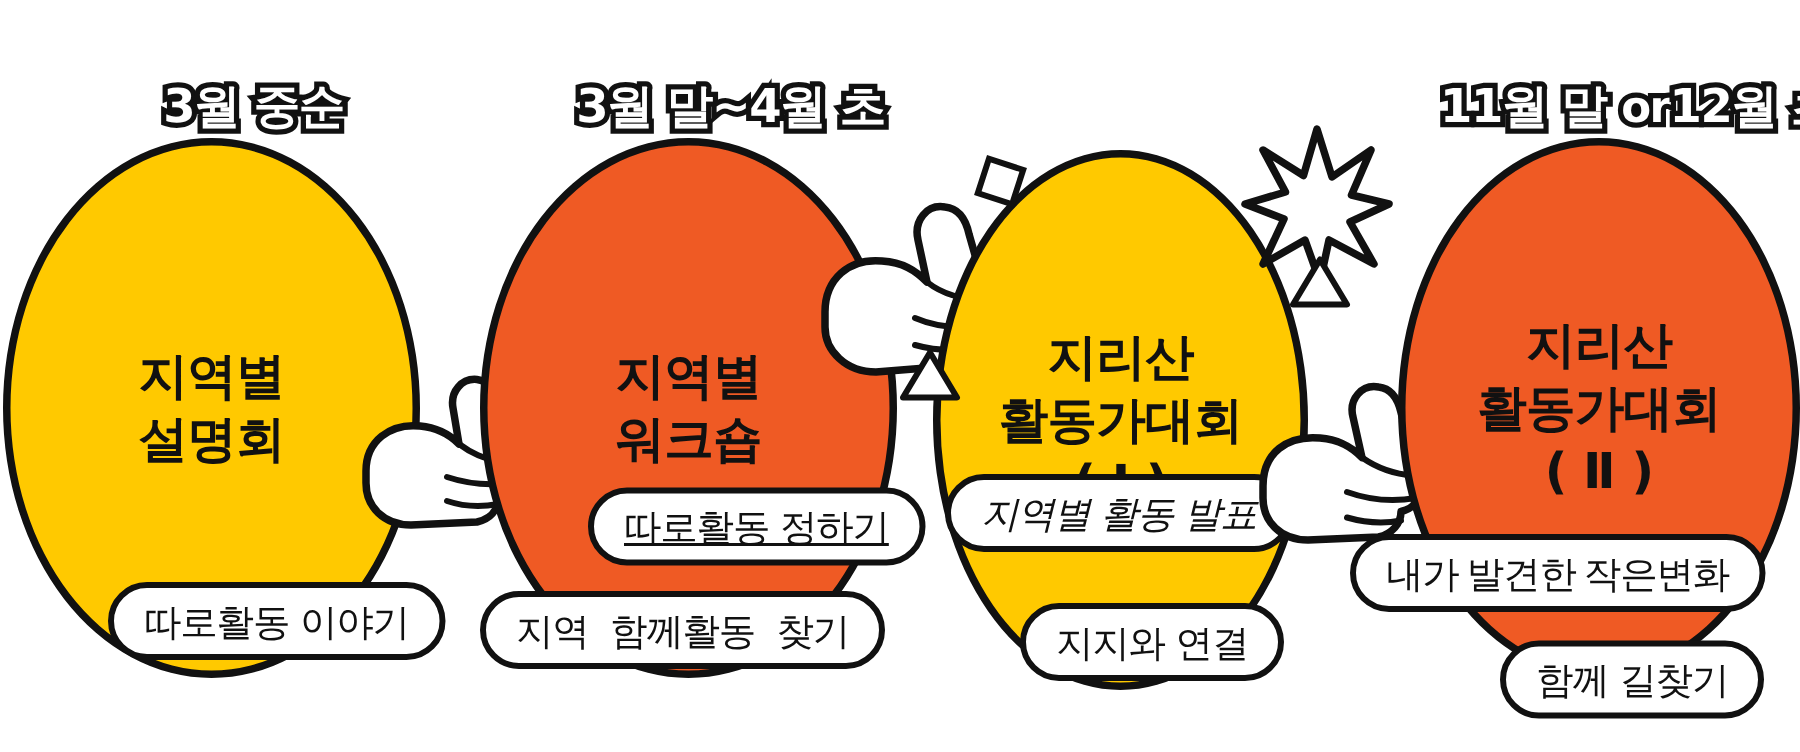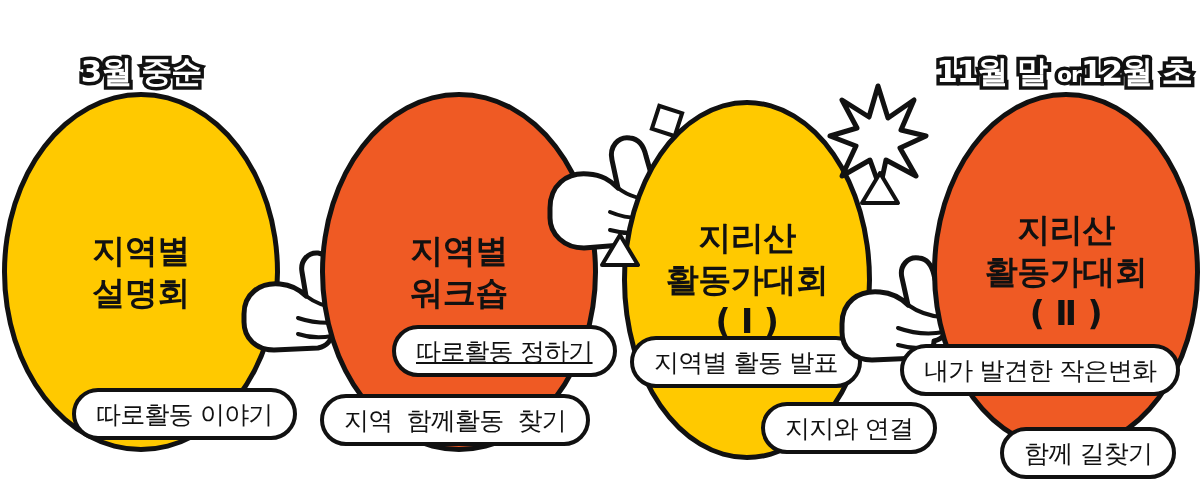--- a/index.html
+++ b/index.html
@@ -49,23 +49,24 @@
     text-align: center;
     font-weight: 700;
     font-size: 31px;
     line-height: 1;
     color: #ffffff;
     white-space: nowrap;
     letter-spacing: -1px;
     -webkit-text-stroke: 7px #111111;
     paint-order: stroke fill;
     user-select: none;
+    padding-left: 28px;
   }
   .date-cap .small {
-    font-size: 22px;
+    font-size: 29px;
     letter-spacing: -1px;
   }
 
   
   .pill {
     position: absolute;
     background: #ffffff;
     border: 4px solid #111111;
     border-radius: 999px;
     display: flex;
@@ -114,20 +115,21 @@
       <path d="M66 64 C74 70, 82 74, 96 76" fill="none" stroke="#111111" stroke-width="4" stroke-linecap="round"></path>
       <path d="M58 86 C70 90, 84 92, 100 90" fill="none" stroke="#111111" stroke-width="4" stroke-linecap="round"></path>
       <path d="M58 102 C70 106, 82 106, 92 104" fill="none" stroke="#111111" stroke-width="4" stroke-linecap="round"></path>
     </svg>
   </div>
 
   <div class="oval orange" style="left:320px; top:92px; width:278px; height:360px;">
     <div class="oval-label">지역별
 워크숍</div>
   </div>
+  <div class="date-cap" style="left:318px; top:56px; width:282px;">3월 말~4월 초</div>
 
   <div class="pill" style="left:392px; top:325px;text-decoration:underline;">따로활동 정하기</div>
   <div class="pill" style="left:320px; top:394px;font-family:Liberation Mono, monospace;">지역 함께활동 찾기</div>
 
   <div class="hand" style="left:548px; top:122px; width:150px; height:138px;">
     <svg width="150" height="138" viewBox="0 0 150 138">
       <path d="M2 86 C2 64, 18 50, 40 52 C54 53, 62 58, 70 66
                L64 38 C61 25, 70 14, 82 16 C92 17, 96 25, 98 34
                L106 62 C114 58, 124 52, 134 48
                C146 43, 152 52, 148 62 C144 72, 130 80, 118 84
@@ -139,22 +141,22 @@
       <path d="M62 108 C76 112, 90 112, 102 110" fill="none" stroke="#111111" stroke-width="4" stroke-linecap="round"></path>
     </svg>
   </div>
 
   <div class="oval yellow" style="left:622px; top:100px; width:250px; height:360px;">
     <div class="oval-label">지리산
 활동가대회
 ( Ⅰ )</div>
   </div>
 
-  <div class="pill" style="left:630px; top:336px;">지역별 활동 발표</div>
-  <div class="pill" style="left:761px; top:402px;">지지와 연결</div>
+  <div class="pill" style="left:630px; top:316px;font-style:italic;">지역별 활동 발표</div>
+  <div class="pill" style="left:680px; top:402px;">지지와 연결</div>
 
   <div class="deco" style="left:646px; top:100px;">
     <svg width="42" height="42" viewBox="0 0 42 42">
       <rect x="9" y="9" width="24" height="24" fill="#ffffff" stroke="#111111" stroke-width="4" transform="rotate(18 21 21)"></rect>
     </svg>
   </div>
 
   <div class="deco" style="left:826px; top:82px;">
     <svg width="104" height="110" viewBox="0 0 104 110">
       <path d="M52 4 L62 36 L88 18 L75 48 L100 54 L74 66 L90 94
@@ -189,16 +191,16 @@
     </svg>
   </div>
 
   <div class="oval orange" style="left:932px; top:92px; width:268px; height:360px;">
     <div class="oval-label">지리산
 활동가대회
 ( Ⅱ )</div>
   </div>
   <div class="date-cap" style="left:928px; top:56px; width:272px;"><span>11월 말 </span><span class="small">or</span><span>12월 초</span></div>
 
-  <div class="pill" style="left:900px; top:344px;">내가 발견한 작은변화</div>
+  <div class="pill" style="left:900px; top:356px;font-family:Liberation Serif, serif;">내가 발견한 작은변화</div>
   <div class="pill" style="left:1000px; top:410px;margin-top:17px;">함께 길찾기</div>
 
 </div>
 
 </body></html>

